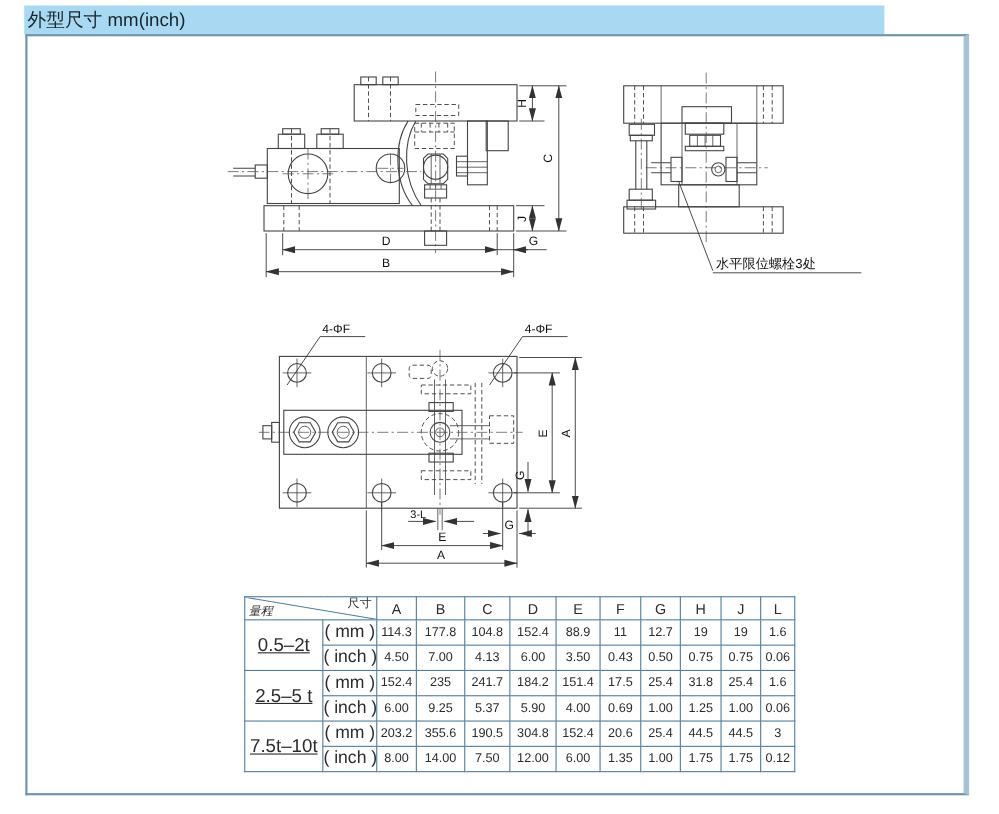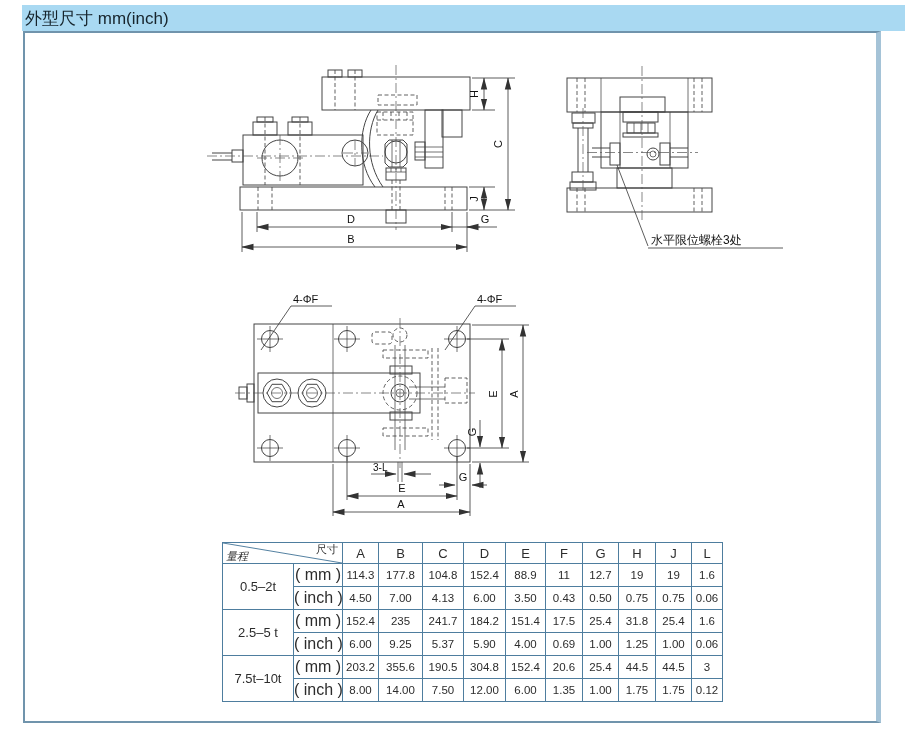--- a/index.html
+++ b/index.html
@@ -2,21 +2,21 @@
 <html style="--header-bg: #a9d9f2; --frame-border: #7094ac; --frame-border-light: #a5c3d7; --table-border: #4e7d9e; --line: #444444; --text: #222222;"><head>
 <meta charset="utf-8">
 <style>
   :root{
     --header-bg:#a9d9f2; --frame-border:#7094ac; --frame-border-light:#a5c3d7;
     --table-border:#4e7d9e; --line:#444444; --text:#222222;
   }
   *{margin:0;padding:0;box-sizing:border-box;}
   body{background:#fff;font-family:"Liberation Sans","DejaVu Sans",sans-serif;color:var(--text);}
   .page{position:relative;width:908px;height:740px;background:#fff;overflow:hidden;}
-  .title-bar{position:absolute;left:22px;top:5px;width:883px;height:26px;background:var(--header-bg);
+  .title-bar{position:absolute;left:22px;top:5px;width:782px;height:26px;background:var(--header-bg);
     display:flex;align-items:center;padding-left:3px;font-size:17px;color:#16242c;}
   .frame{position:absolute;left:23px;top:31px;width:858px;height:692px;
     border:2px solid var(--frame-border);border-right:5px solid var(--frame-border-light);background:transparent;}
   .drawing{position:absolute;}
   .dwg-side{left:205px;top:60px;}
   .dwg-end{left:555px;top:60px;}
   .dwg-top{left:235px;top:290px;}
   svg{display:block;}
   svg .ln{stroke:var(--line);fill:none;stroke-width:1;}
   svg .thin{stroke-width:.75;}
@@ -30,21 +30,21 @@
   .dim-table-wrap{position:absolute;left:222px;top:542px;}
   table{border-collapse:collapse;table-layout:fixed;width:500px;font-size:11.5px;border-radius:30px;}
   th,td{border:1px solid var(--table-border);text-align:center;vertical-align:middle;
     padding:0;height:23px;font-weight:normal;color:#2c2c2c;white-space:nowrap;overflow:hidden;}
   thead th{height:21px;font-size:13px;}
   th.corner{position:relative;}
   .c-top{position:absolute;right:4px;top:0;font-size:11px;line-height:13px;}
   .c-bot{position:absolute;left:3px;bottom:0;font-size:11px;line-height:13px;font-style:italic;}
   .diag{position:absolute;left:0;top:0;width:100%;height:100%;}
   .diag line{stroke:var(--table-border);stroke-width:1;}
-  td.range{font-size:13px;}
+  td.range{font-size:17px;text-decoration:underline;}
   td.unit{font-size:16px;}
 </style>
 </head>
 <body>
 
 <div class="page">
 
   <div class="title-bar">
     <span>外型尺寸 mm(inch)</span>
   </div>

